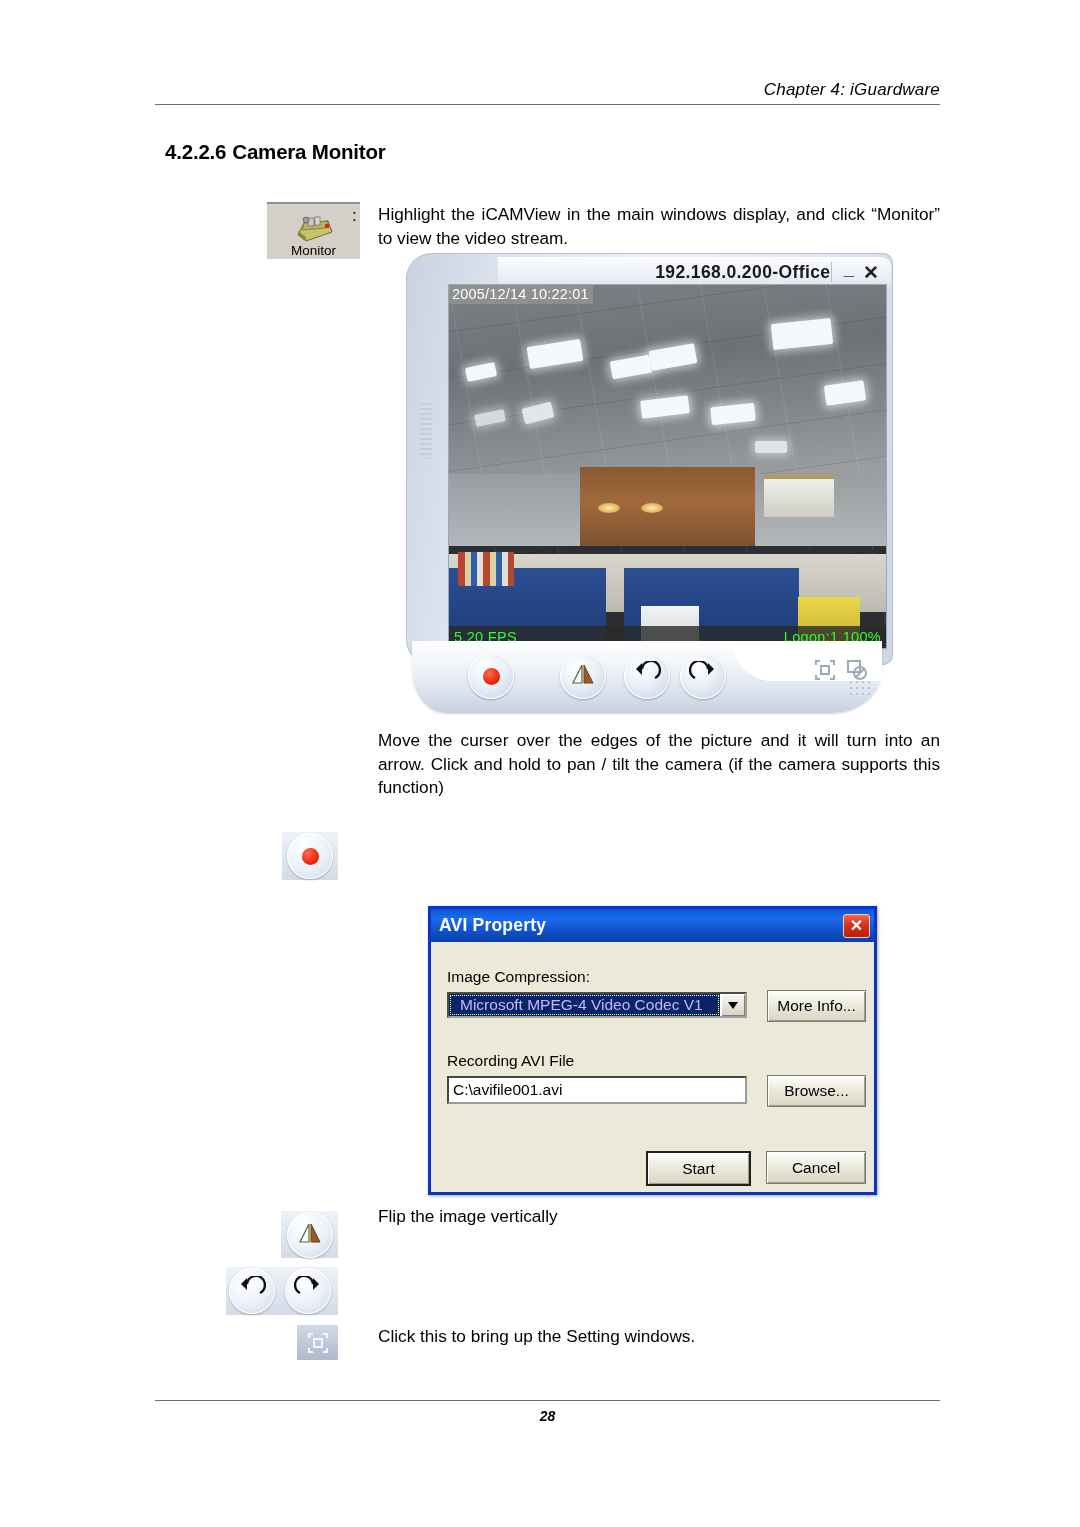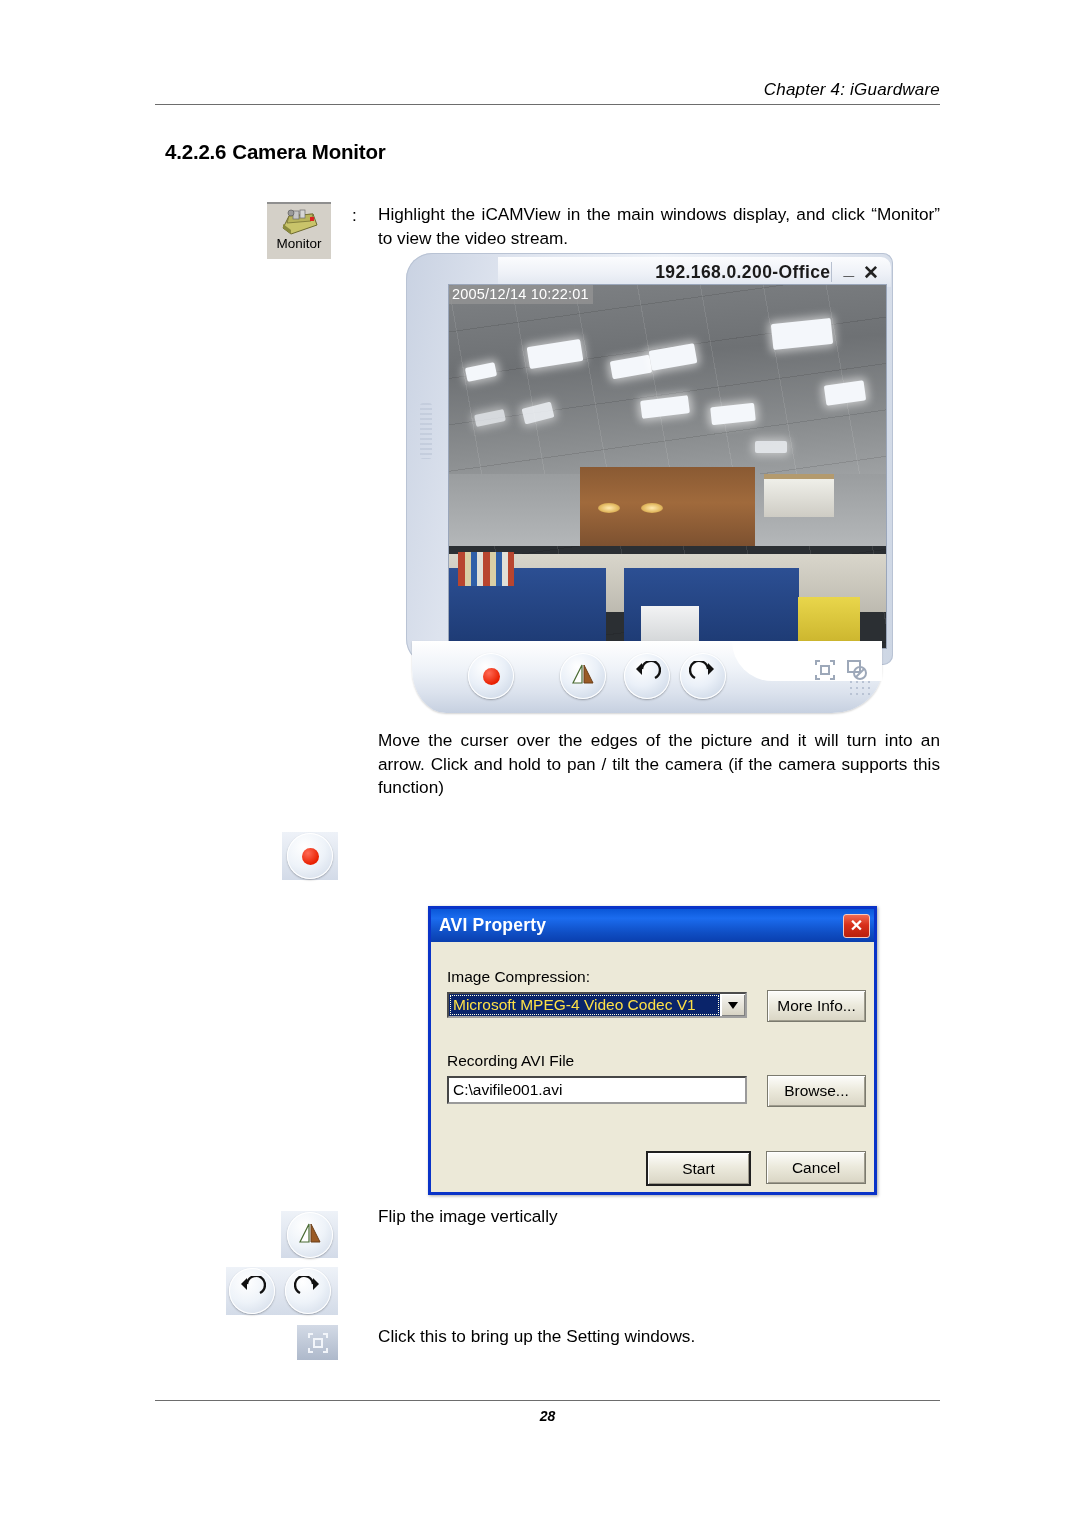--- a/index.html
+++ b/index.html
@@ -55,29 +55,29 @@
     font-size: 17.2px;
     line-height: 23.5px;
     text-align: justify;
     color: #000;
   }
 
   
   .monitor-btn {
     position: absolute;
     left: 267px; top: 202px;
-    width: 64px; height: 57px;
+    width: 93px; height: 57px;
     background: #d4d0c8;
     border-top: 2px solid #8f8f8f;
     box-sizing: border-box;
     display: flex;
     flex-direction: column;
     align-items: center;
     justify-content: flex-end;
-    padding-bottom: 8px;
+    padding-bottom: 1px;
   }
   .monitor-btn .mglyph {
     width: 44px; height: 28px;
     position: relative;
     margin-bottom: 1px;
   }
   .monitor-btn .mlabel {
     font-size: 13.5px;
     line-height: 14px;
     color: #000;
@@ -335,24 +335,24 @@
     left:16px; top:50px;
     width:300px; height:26px;
     border:2px inset #a0a0a0;
     background:#fff;
     display:flex; align-items:stretch;
     box-sizing:border-box;
   }
   .combo .sel {
     flex:1;
     background:#0a246a;
-    color:#fde047;
+    color:#c4b5fd;
     font-size:15.5px;
     display:flex; align-items:center;
-    padding-left:4px;
+    padding-left:11px;
     outline:1px dotted #ffd; outline-offset:-2px;
   }
   .combo .arrow {
     width:24px;
     background: linear-gradient(180deg,#f7f6f2 0%, #d6d2c2 100%);
     border-left:1px solid #fff;
     box-shadow: inset 1px 1px 0 #fff, inset -1px -1px 0 #808080;
     display:flex;align-items:center;justify-content:center;
   }
   .xpbtn {
@@ -460,20 +460,24 @@
         <div class="downlight" style="left:44%;top:60%;"></div>
         <div class="box-white"></div>
         <div class="partition-low"></div>
         <div class="cube-blue" style="left:0;width:36%;"></div>
         <div class="cube-blue" style="left:40%;width:40%;"></div>
         <div class="books"></div>
         <div class="monitor-white"></div>
         <div class="folder-yellow"></div>
       </div>
       <div class="cam-timestamp">2005/12/14 10:22:01</div>
+      <div class="cam-statusbar">
+        <span>5.20 FPS</span>
+        <span>Logon:1 100%</span>
+      </div>
     </div>
 
     <div class="cam-tray">
       <div class="tray-shape"></div>
       <div class="tray-cut"></div>
 
       <div class="ctl ctl-rec">
         <div class="rec-dot"></div>
       </div>
 

